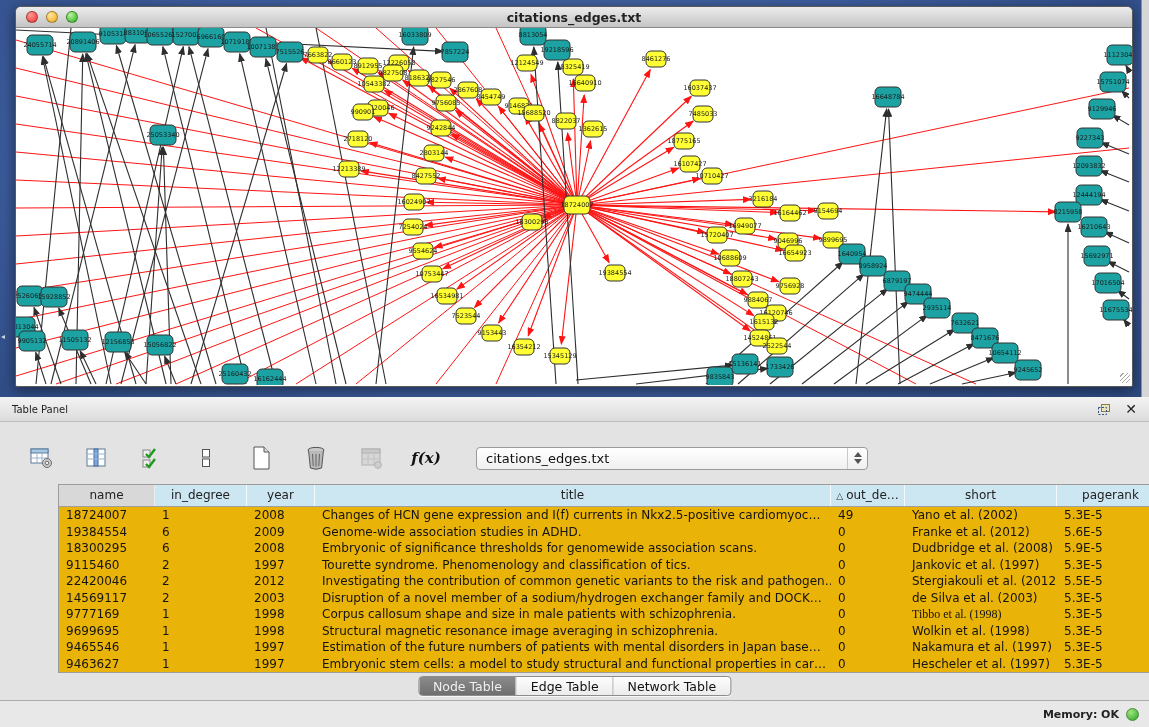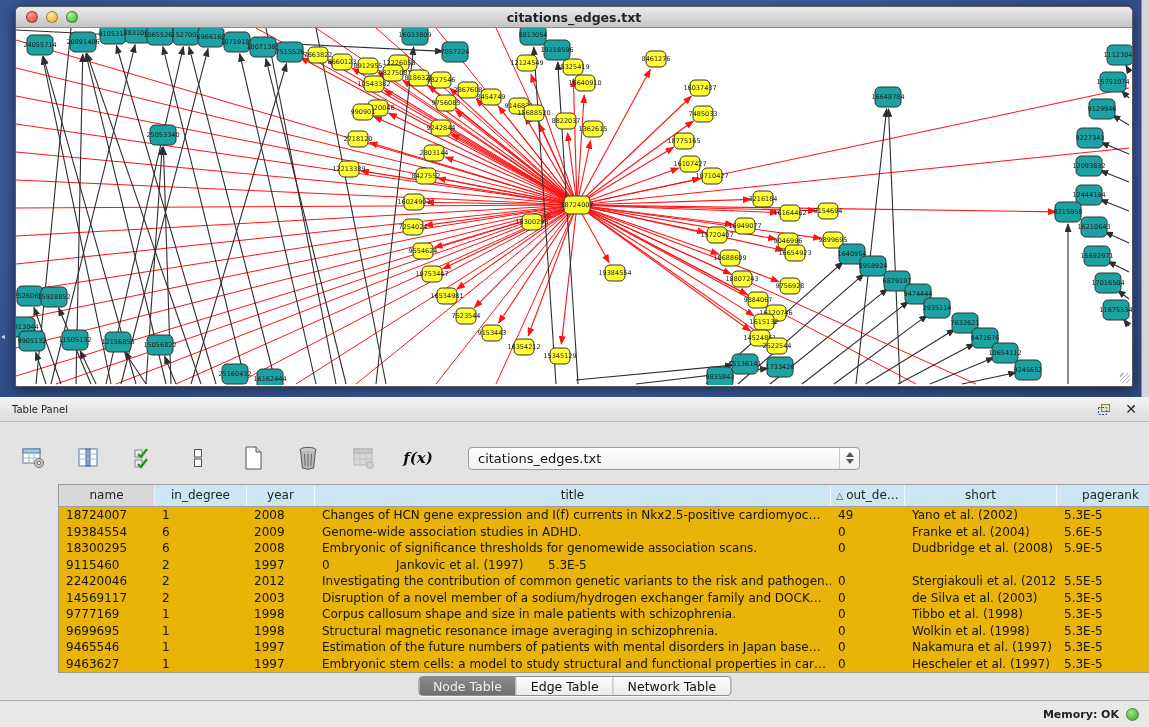--- a/index.html
+++ b/index.html
@@ -29,21 +29,21 @@
 
   
   .table-panel { position:absolute; left:0; top:397px; width:1149px; height:303px; background:#e3e3e3; }
   .tp-header { height:25px; background:linear-gradient(#f3f3f3,#dcdcdc); border-bottom:1px solid #bcbcbc;
     display:flex; align-items:center; padding:0 12px; }
   .tp-title { font-size:10px; color:#1e1e1e; }
   .tp-header-icons { margin-left:auto; display:flex; align-items:center; gap:14px; }
   .float-icon svg { display:block; }
   .close-icon { font-size:14px; font-weight:bold; color:#222; line-height:14px; cursor:default; }
 
-  .toolbar { position:absolute; left:20px; top:46px; display:flex; align-items:center; gap:29px; height:30px; }
+  .toolbar { position:absolute; left:28px; top:46px; display:flex; align-items:center; gap:29px; height:30px; }
   .tb-icon { width:26px; height:26px; display:flex; align-items:center; justify-content:center; }
   .tb-icon svg { display:block; }
   .fx-label { font-size:15px; font-style:italic; font-weight:bold; color:#111; font-family:"DejaVu Serif","Liberation Serif",serif; }
   .combo { margin-left:8px; width:392px; height:23px; border:1px solid #9b9b9b; border-radius:4px;
     background:linear-gradient(#ffffff,#f0f0f0); display:flex; align-items:center; position:relative; }
   .combo-value { font-size:13px; color:#111; padding-left:9px; flex:1; }
   .combo-arrows { width:20px; height:100%; display:flex; flex-direction:column; align-items:center; justify-content:center; gap:2px; border-left:1px solid #c9c9c9; }
   .tri-up { width:0; height:0; border-left:4px solid transparent; border-right:4px solid transparent; border-bottom:5px solid #555; }
   .tri-down { width:0; height:0; border-left:4px solid transparent; border-right:4px solid transparent; border-top:5px solid #555; }
 
@@ -786,36 +786,37 @@
           <div class="td" style="width: 74px;">49</div>
           <div class="td" style="width: 152px;">Yano et al. (2002)</div>
           <div class="td" style="width: 108px;">5.3E-5</div>
         </div>
         <div class="trow">
           <div class="td" style="width: 96px;">19384554</div>
           <div class="td" style="width: 92px;">6</div>
           <div class="td" style="width: 68px;">2009</div>
           <div class="td" style="width: 516px;">Genome-wide association studies in ADHD.</div>
           <div class="td" style="width: 74px;">0</div>
-          <div class="td" style="width: 152px;">Franke et al. (2004)</div>
+          <div class="td" style="width: 152px;">Franke et al. (2012)</div>
           <div class="td" style="width: 108px;">5.6E-5</div>
         </div>
         <div class="trow">
           <div class="td" style="width: 96px;">18300295</div>
           <div class="td" style="width: 92px;">6</div>
           <div class="td" style="width: 68px;">2008</div>
           <div class="td" style="width: 516px;">Embryonic of significance thresholds for genomewide association scans.</div>
           <div class="td" style="width: 74px;">0</div>
           <div class="td" style="width: 152px;">Dudbridge et al. (2008)</div>
           <div class="td" style="width: 108px;">5.9E-5</div>
         </div>
         <div class="trow">
           <div class="td" style="width: 96px;">9115460</div>
           <div class="td" style="width: 92px;">2</div>
           <div class="td" style="width: 68px;">1997</div>
+          <div class="td" style="width: 516px;">Tourette syndrome. Phenomenology and classification of tics.</div>
           <div class="td" style="width: 74px;">0</div>
           <div class="td" style="width: 152px;">Jankovic et al. (1997)</div>
           <div class="td" style="width: 108px;">5.3E-5</div>
         </div>
         <div class="trow">
           <div class="td" style="width: 96px;">22420046</div>
           <div class="td" style="width: 92px;">2</div>
           <div class="td" style="width: 68px;">2012</div>
           <div class="td" style="width: 516px;">Investigating the contribution of common genetic variants to the risk and pathogen…</div>
           <div class="td" style="width: 74px;">0</div>
@@ -830,21 +831,21 @@
           <div class="td" style="width: 74px;">0</div>
           <div class="td" style="width: 152px;">de Silva et al. (2003)</div>
           <div class="td" style="width: 108px;">5.3E-5</div>
         </div>
         <div class="trow">
           <div class="td" style="width: 96px;">9777169</div>
           <div class="td" style="width: 92px;">1</div>
           <div class="td" style="width: 68px;">1998</div>
           <div class="td" style="width: 516px;">Corpus callosum shape and size in male patients with schizophrenia.</div>
           <div class="td" style="width: 74px;">0</div>
-          <div class="td" style="width: 152px;">Tibbo et al. (1998)</div>
+          <div class="td" style="width: 152px; font-family: Liberation Serif, serif;">Tibbo et al. (1998)</div>
           <div class="td" style="width: 108px;">5.3E-5</div>
         </div>
         <div class="trow">
           <div class="td" style="width: 96px;">9699695</div>
           <div class="td" style="width: 92px;">1</div>
           <div class="td" style="width: 68px;">1998</div>
           <div class="td" style="width: 516px;">Structural magnetic resonance image averaging in schizophrenia.</div>
           <div class="td" style="width: 74px;">0</div>
           <div class="td" style="width: 152px;">Wolkin et al. (1998)</div>
           <div class="td" style="width: 108px;">5.3E-5</div>

